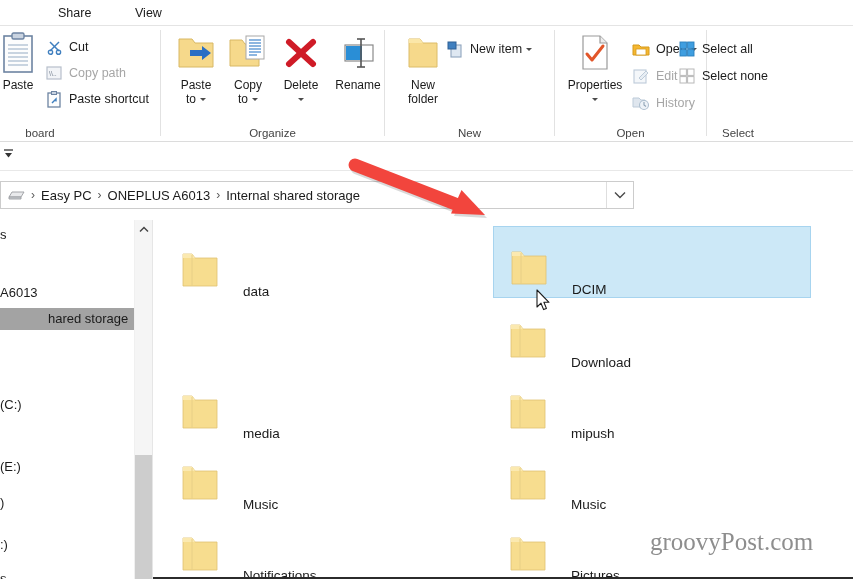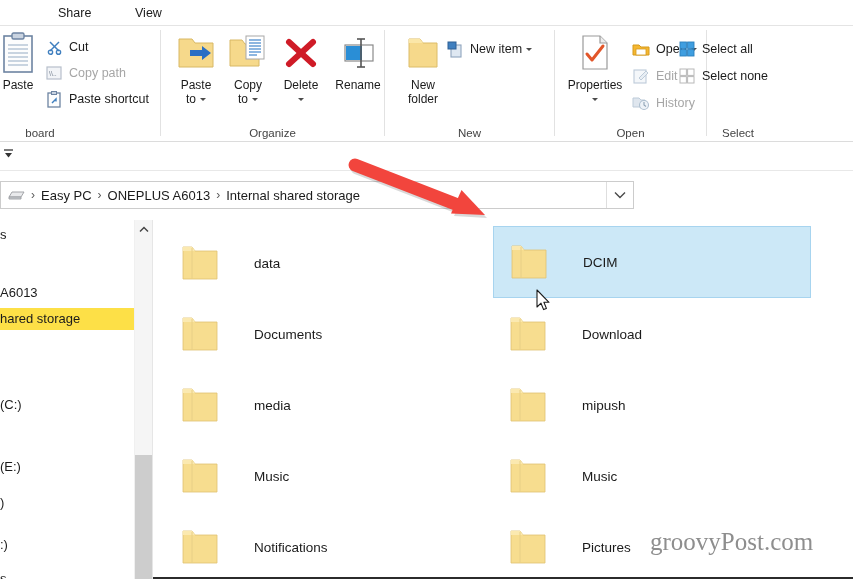--- a/index.html
+++ b/index.html
@@ -160,21 +160,21 @@
   }
   .navitem {
     position: absolute; left: 0; height: 22px;
     line-height: 22px;
     white-space: nowrap;
     padding-left: 0px;
     color: #1b1b1b;
     cursor: default;
     width: 134px;
   }
-  .navitem.sel { background: #fde047; }
+  .navitem.sel { background: #a3a3a3; padding-left: 48px; }
 
   .nav-scrollbar {
     position: absolute; left: 134px; top: 220px; width: 18px; height: 359px;
     background: #f5f5f5;
     border-left: 1px solid #f0f0f0;
   }
   .nav-sb-up {
     position: absolute; left: 0; top: 0; width: 18px; height: 18px;
     display: flex; align-items: center; justify-content: center;
   }
@@ -188,23 +188,22 @@
     background: #e6e6e6;
   }
 
   .filepane {
     position: absolute; left: 153px; top: 220px; width: 700px; height: 359px;
     background: #ffffff;
     overflow: hidden;
   }
   .fileitem {
     position: absolute; height: 72px;
-    display: flex; align-items: center;
+    display: flex; align-items: flex-end;
     cursor: default;
-    gap: 11px;
   }
   .fileitem .ficon {
     width: 56px; height: 58px;
     display: flex; align-items: center; justify-content: center;
     flex: 0 0 56px;
     margin-left: 6px;
   }
   .fileitem .flabel {
     font-size: 13.5px;
     color: #1b1b1b;
@@ -556,30 +555,20 @@
       <span class="ficon">
         <svg width="44" height="40" viewBox="0 0 44 40">
           <path d="M6 4 h9 l3 4 h22 v28 h-34 z" fill="#f7dd8f" stroke="#e0c271" stroke-width="0.8"></path>
           <path d="M6 4 h9 l3 4 h-12 z" fill="#fbe9b0"></path>
           <path d="M15 5 L15 36" stroke="#e8cf86" stroke-width="1"></path>
         </svg>
       </span>
       <span class="flabel">data</span>
     </div>
 
-    <div class="fileitem" style="left:12px; top:78px; width:330px">
-      <span class="ficon">
-        <svg width="44" height="40" viewBox="0 0 44 40">
-          <path d="M6 4 h9 l3 4 h22 v28 h-34 z" fill="#f7dd8f" stroke="#e0c271" stroke-width="0.8"></path>
-          <path d="M6 4 h9 l3 4 h-12 z" fill="#fbe9b0"></path>
-          <path d="M15 5 L15 36" stroke="#e8cf86" stroke-width="1"></path>
-        </svg>
-      </span>
-      <span class="flabel">Documents</span>
-    </div>
 
     <div class="fileitem" style="left:12px; top:149px; width:330px">
       <span class="ficon">
         <svg width="44" height="40" viewBox="0 0 44 40">
           <path d="M6 4 h9 l3 4 h22 v28 h-34 z" fill="#f7dd8f" stroke="#e0c271" stroke-width="0.8"></path>
           <path d="M6 4 h9 l3 4 h-12 z" fill="#fbe9b0"></path>
           <path d="M15 5 L15 36" stroke="#e8cf86" stroke-width="1"></path>
         </svg>
       </span>
       <span class="flabel">media</span>

